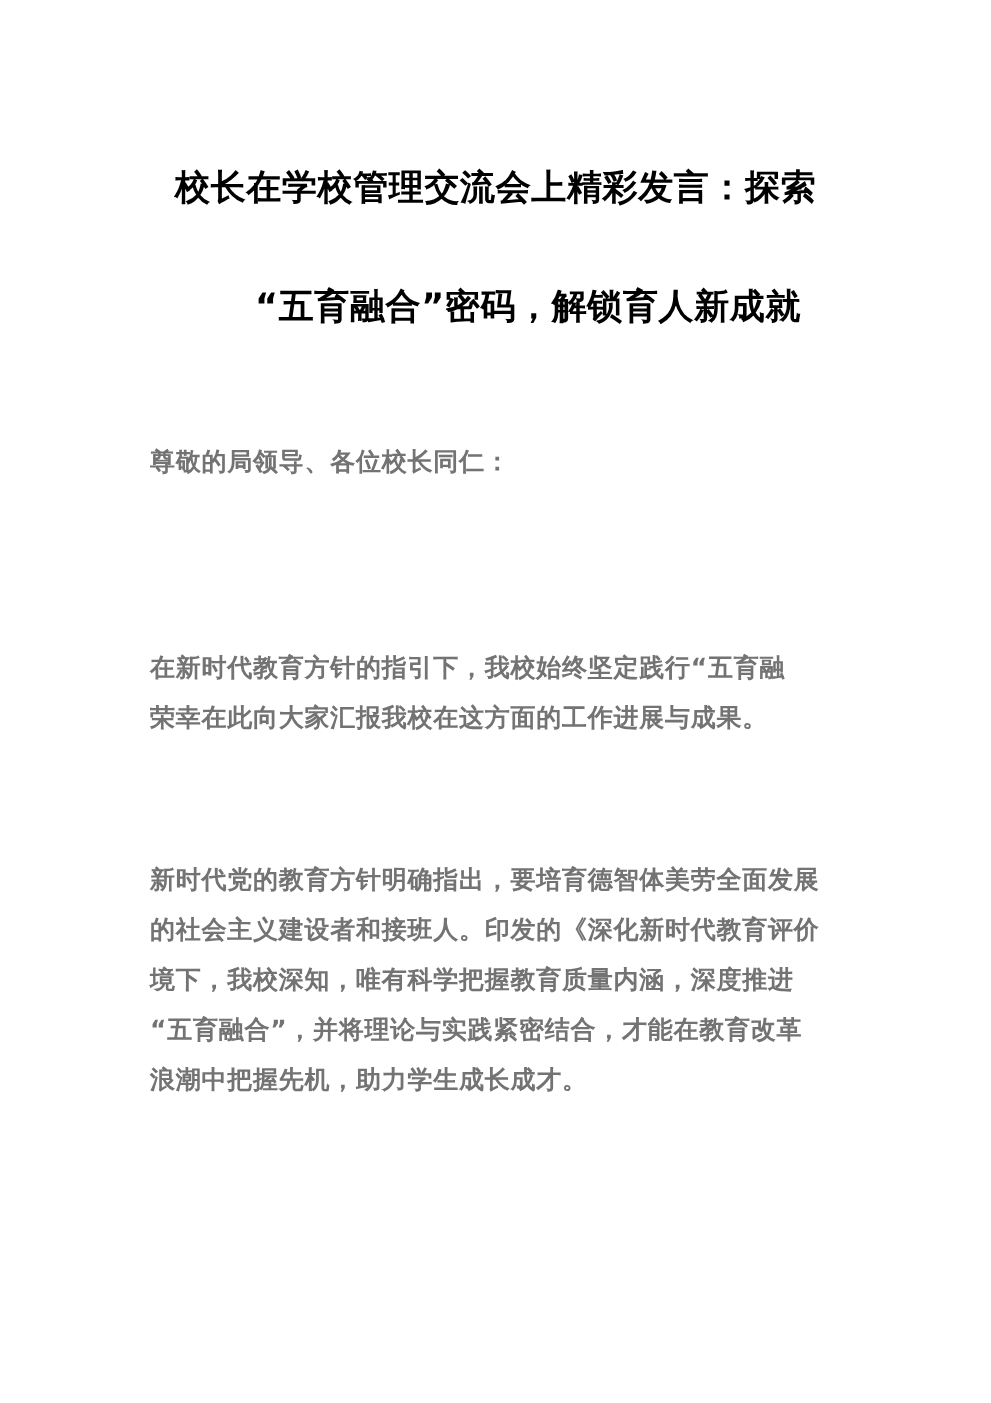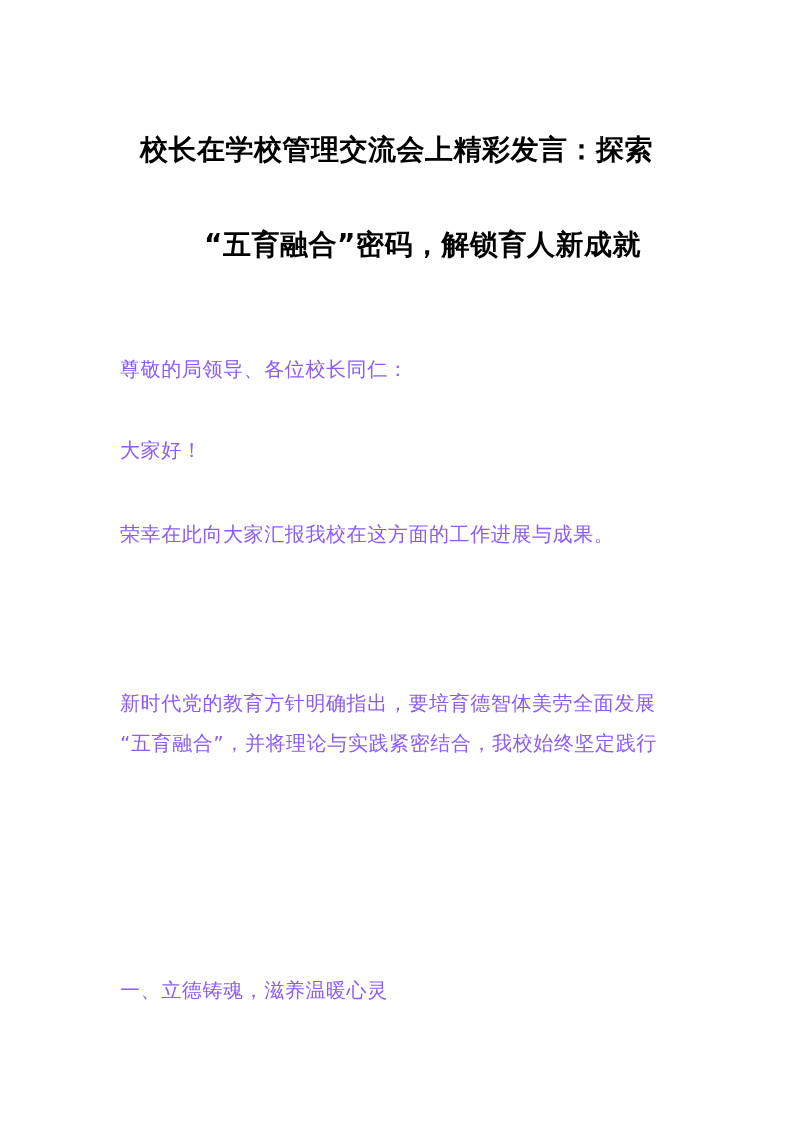--- a/index.html
+++ b/index.html
@@ -4,43 +4,45 @@
 <style>
   html, body { margin: 0; padding: 0; background: #ffffff; }
   body { width: 793px; height: 1122px; position: relative; overflow: hidden;
          font-family: "DejaVu Sans", "Liberation Sans", sans-serif; color: #111; }
   .page { position: absolute; left: 0; top: 0; width: 793px; height: 814px; padding-left: 25px; }
   .title-line { position: absolute; left: 0; width: 793px; text-align: center;
                 font-weight: bold; font-size: 28px; letter-spacing: 0.5px; color: #000; }
   .t1 { top: 131px; }
   .t2 { top: 226px; margin-left: 26px; }
   .para { position: absolute; left: 120px; width: 555px; font-size: 20px;
-          line-height: 40px; margin: 0; text-align: justify; letter-spacing: 0.6px; color: #8b5cf6; }
+          line-height: 40px; margin: 0; text-align: justify; letter-spacing: 0.6px; color: #737373; font-weight: bold; }
   .p-greet { top: 349px; }
   .p-hello { top: 430px; }
   .p1 { top: 514px; }
   .p2 { top: 683px; }
   .p-h1 { top: 970px; }
   .line { display: block; white-space: nowrap; }
 </style>
 </head>
 <body>
 
 <div class="page">
 
   <div class="title-line t1">校长在学校管理交流会上精彩发言：探索</div>
   <div class="title-line t2">“五育融合”密码，解锁育人新成就</div>
 
   <p class="para p-greet">尊敬的局领导、各位校长同仁：</p>
-  <p class="para p-hello">大家好！</p>
 
   <p class="para p1">
+    <span class="line">在新时代教育方针的指引下，我校始终坚定践行“五育融</span>
     <span class="line">荣幸在此向大家汇报我校在这方面的工作进展与成果。</span>
   </p>
 
   <p class="para p2">
     <span class="line">新时代党的教育方针明确指出，要培育德智体美劳全面发展</span>
-    <span class="line">“五育融合”，并将理论与实践紧密结合，我校始终坚定践行</span>
+    <span class="line">的社会主义建设者和接班人。印发的《深化新时代教育评价</span>
+    <span class="line">境下，我校深知，唯有科学把握教育质量内涵，深度推进</span>
+    <span class="line">“五育融合”，并将理论与实践紧密结合，才能在教育改革</span>
+    <span class="line">浪潮中把握先机，助力学生成长成才。</span>
   </p>
 
-  <p class="para p-h1">一、立德铸魂，滋养温暖心灵</p>
 
 </div>
 
 </body></html>

